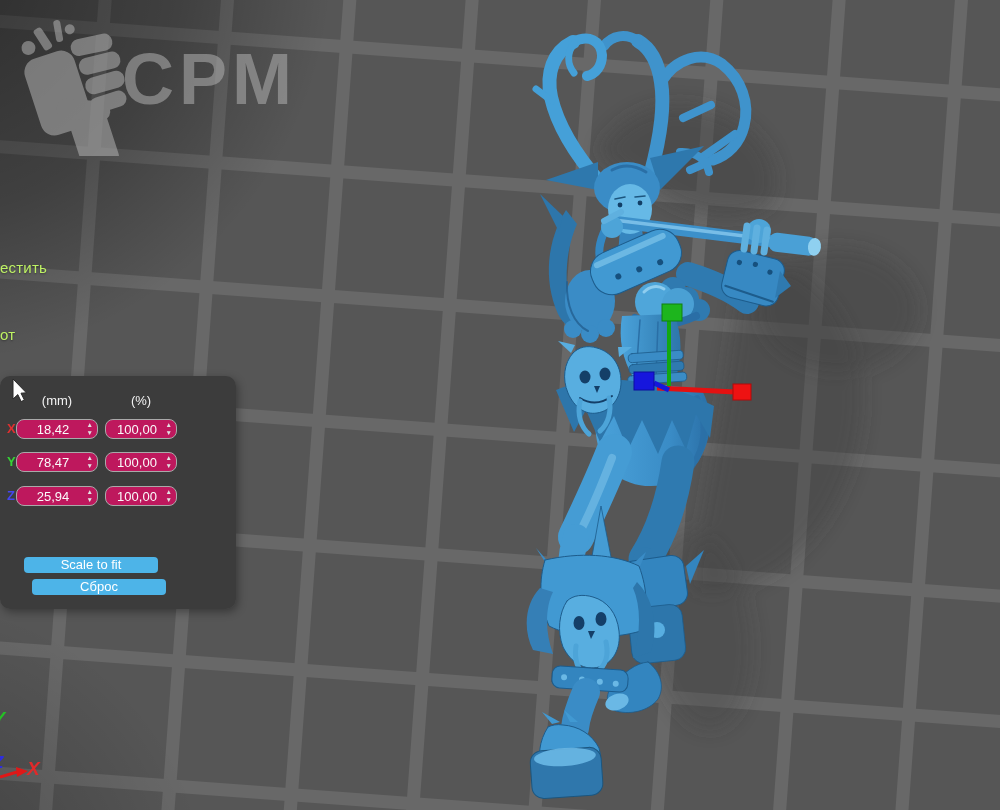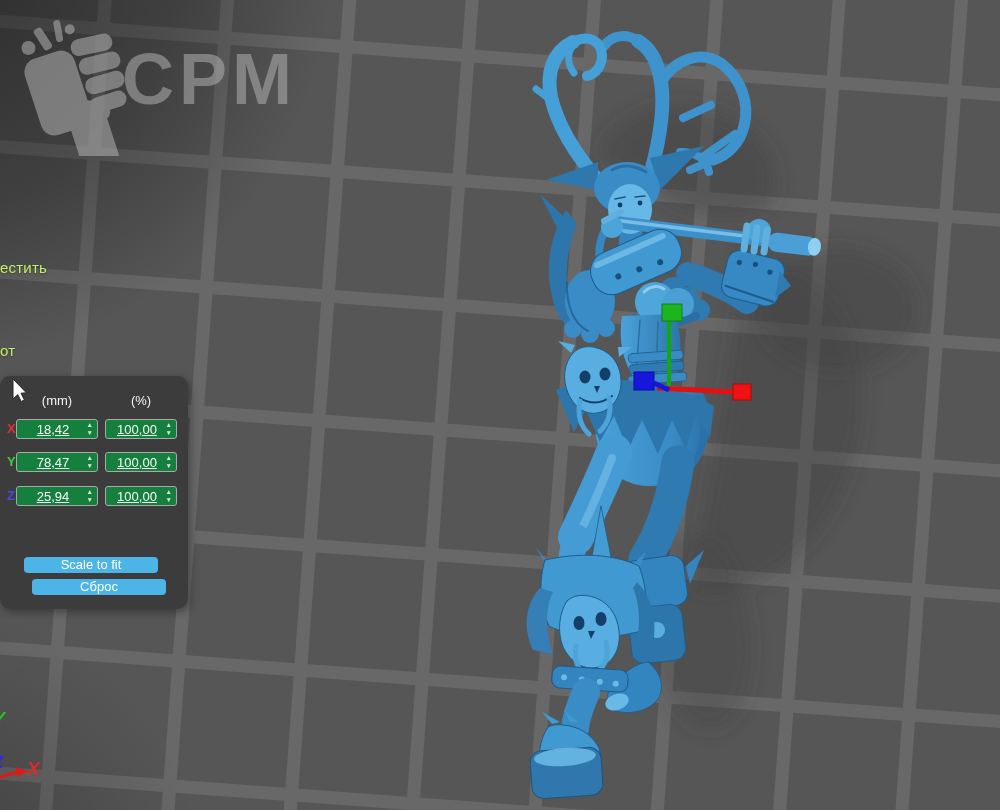--- a/index.html
+++ b/index.html
@@ -22,40 +22,40 @@
     background:radial-gradient(circle 560px at -70px -40px, rgba(0,0,0,0.50), rgba(0,0,0,0.26) 45%, rgba(0,0,0,0) 72%);}
   .vignette-bl{position:absolute;inset:0;pointer-events:none;
     background:radial-gradient(circle 430px at -90px 900px, rgba(0,0,0,0.28), rgba(0,0,0,0) 70%);}
   svg{display:block;}
   .scene-svg{position:absolute;left:0;top:0;}
   .watermark-svg{position:absolute;left:4px;top:6px;opacity:.55;}
 
   
   .edge-label{position:absolute;left:0;color:#bef264;font-size:15px;letter-spacing:.2px;text-shadow:0 1px 2px rgba(0,0,0,.4);}
   .edge-label.move{top:259px;}
-  .edge-label.rotate{top:326px;margin-top:16px;}
+  .edge-label.rotate{top:326px;}
 
   
   .scale-panel{
     position:absolute;left:0;top:376px;width:188px;height:233px;
     background:rgba(59,59,59,.97);border-radius:10px;
     box-shadow:2px 3px 9px rgba(0,0,0,.35);
-    color:#f2f2f2;font-size:13px;
+    color:#f2f2f2;font-size:13px;padding-left:48px;
   }
   .col-header{position:absolute;top:17px;text-align:center;color:#f2f2f2;}
   .col-header.mm{left:16px;width:82px;}
   .col-header.pct{left:105px;width:72px;}
   .axis-row{position:absolute;left:0;width:100%;height:20px;}
   .axis-row.rx{top:43px;} .axis-row.ry{top:76px;} .axis-row.rz{top:110px;}
   .axis-label{position:absolute;left:7px;top:2px;font-weight:bold;font-size:13px;}
   .axis-label.x{color:#e03030;} .axis-label.y{color:#35d435;} .axis-label.z{color:#4646ef;}
   .spin{
-    position:absolute;top:0;height:20px;background:#15803d;
-    border:1px solid #a9a9a9;border-radius:3px;box-sizing:border-box;
-    display:flex;align-items:center;justify-content:center;text-decoration:underline;
+    position:absolute;top:0;height:20px;background:#be185d;
+    border:1px solid #a9a9a9;border-radius:8px;box-sizing:border-box;
+    display:flex;align-items:center;justify-content:center;
   }
   .spin.mm{left:16px;width:82px;}
   .spin.pct{left:105px;width:72px;}
   .spin .val{color:#fafafa;font-size:13px;transform:translateX(-4px);}
   .spin .arrows{position:absolute;right:4px;top:2px;display:flex;flex-direction:column;gap:1px;
     font-size:6.5px;line-height:1;color:#e2e2e2;cursor:pointer;}
   .chk-row{position:absolute;left:0;top:150px;width:100%;height:20px;}
   .checkbox{position:absolute;left:24px;top:0;width:16px;height:16px;background:#7a7a7a;
     border:2px solid #f0f0f0;border-radius:4px;}
   .chk-label{position:absolute;left:56px;top:2px;color:#f5f5f5;}

